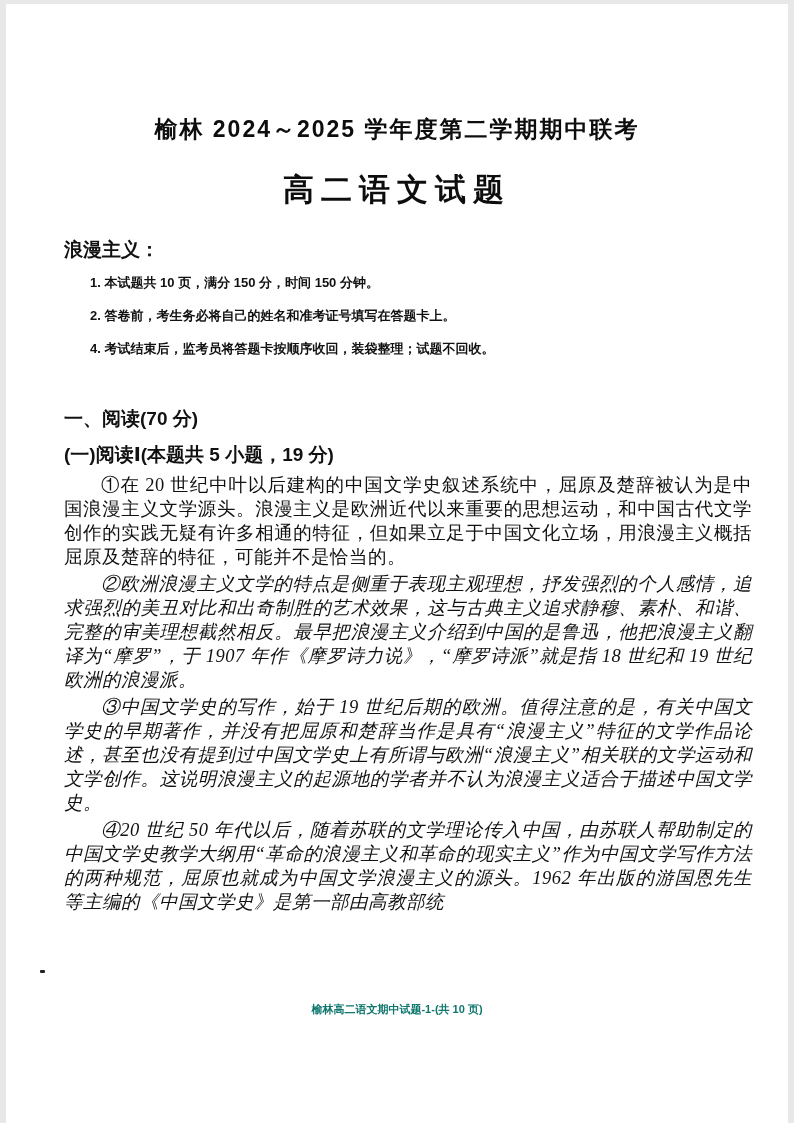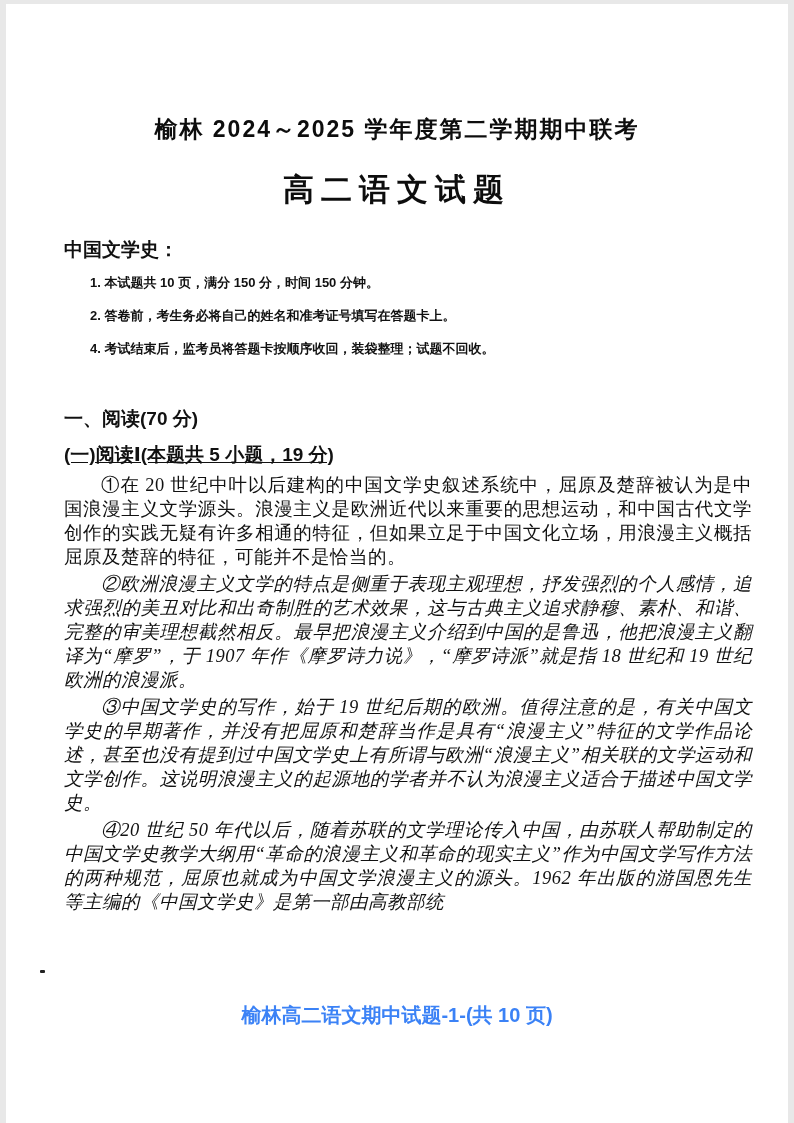--- a/index.html
+++ b/index.html
@@ -59,21 +59,20 @@
     font-weight: bold;
     font-size: 19px;
     line-height: 36px;
   }
   .section-subheading,
   .section-instruction {
     font-family: "Liberation Sans", "DejaVu Sans", sans-serif;
     font-weight: bold;
     font-size: 19px;
     line-height: 36px;
-    text-decoration: underline;
   }
   .passage p {
     margin: 0;
     padding: 0;
     font-family: "Liberation Serif", "DejaVu Serif", serif;
     font-size: 18.5px;
     line-height: 24px;
     text-indent: 2em;
     text-align: justify;
     letter-spacing: 0.5px;
@@ -83,22 +82,22 @@
     font-style: italic;
   }
   .page-footer {
     position: absolute;
     left: 0;
     right: 0;
     top: 998px;
     text-align: center;
     font-family: "Liberation Sans", "DejaVu Sans", sans-serif;
     font-weight: bold;
-    font-size: 20px;
-    color: #3b82f6;
+    font-size: 11px;
+    color: #0f766e;
   }
   .scan-dot {
     position: absolute;
     left: 34px;
     top: 966px;
     width: 5px;
     height: 3px;
     background: #222;
     border-radius: 1px;
   }
@@ -107,21 +106,21 @@
 <body>
 
 <div class="page">
 
   <div class="doc-title line1">榆林 2024～2025 学年度第二学期期中联考</div>
 
   <div class="doc-title line2">高二语文试题</div>
 
   <div class="content">
 
-    <div class="notice-heading">中国文学史：</div>
+    <div class="notice-heading">浪漫主义：</div>
 
     <p class="notice-item">1. 本试题共 10 页，满分 150 分，时间 150 分钟。</p>
     <p class="notice-item">2. 答卷前，考生务必将自己的姓名和准考证号填写在答题卡上。</p>
     <p class="notice-item">4. 考试结束后，监考员将答题卡按顺序收回，装袋整理；试题不回收。</p>
 
     <div class="section-heading">一、阅读(70 分)</div>
 
     <div class="section-subheading">(一)阅读Ⅰ(本题共 5 小题，19 分)</div>
 
 

